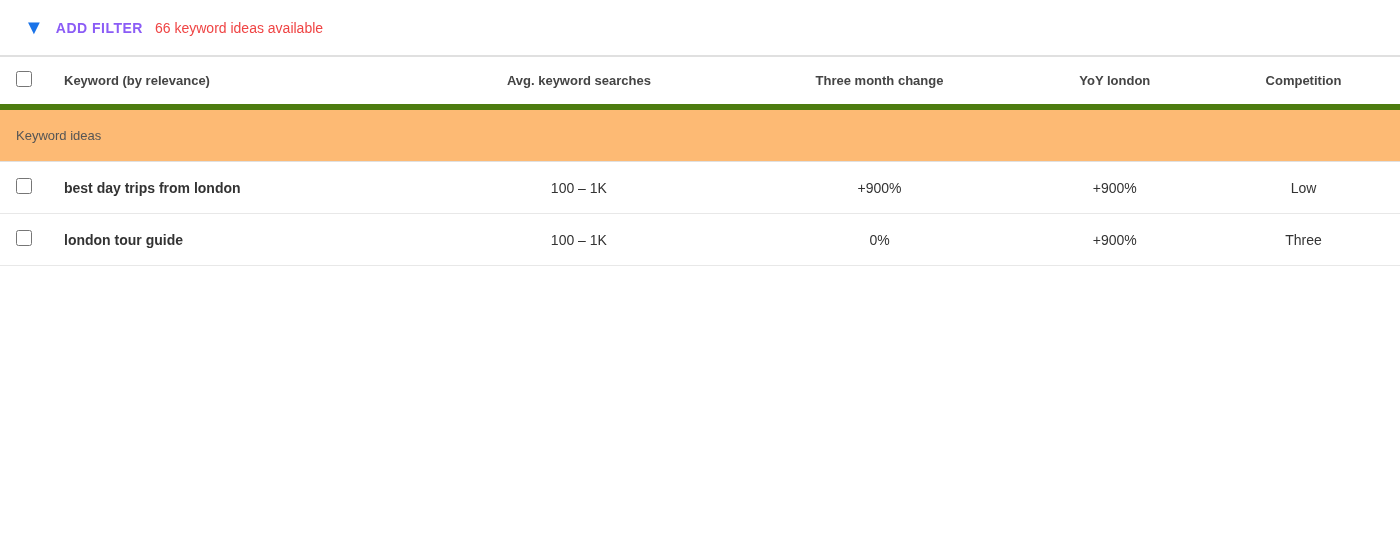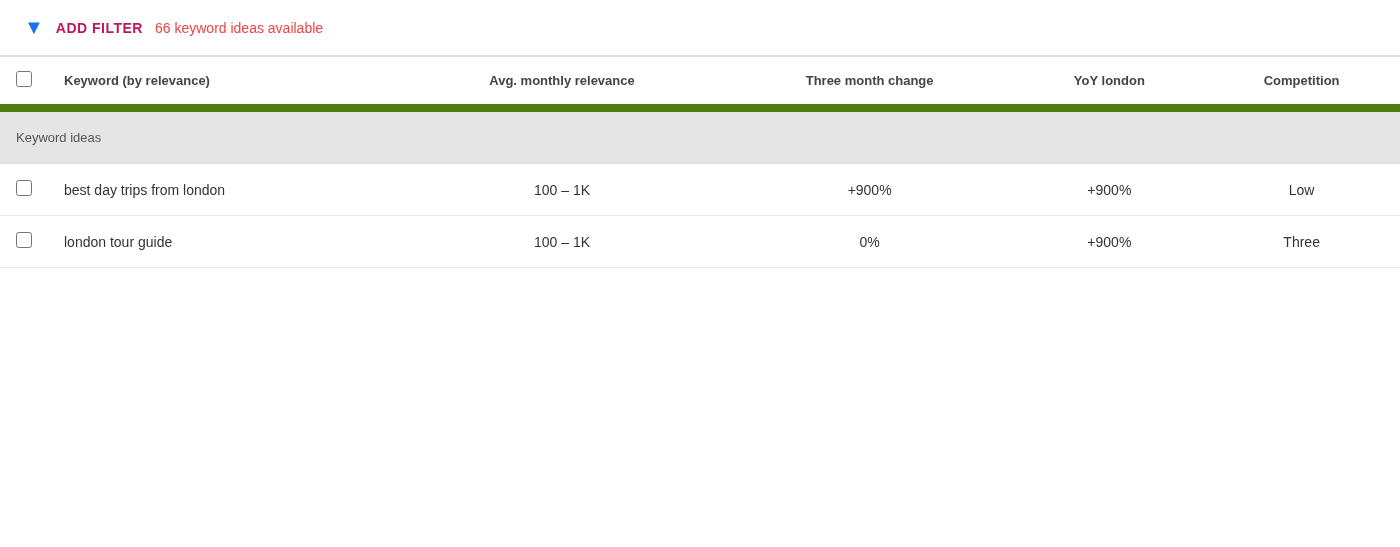--- a/index.html
+++ b/index.html
@@ -24,41 +24,41 @@
     }
 
     .filter-icon {
       color: #1a73e8;
       font-size: 20px;
     }
 
     .add-filter-label {
       font-weight: 700;
       font-size: 14px;
-      color: #be185d;
+      color: #8b5cf6;
       letter-spacing: 0.5px;
       text-transform: uppercase;
     }
 
     .keyword-count {
       color: #ef4444;
       font-size: 14px;
     }
 
     .table-container {
       width: 100%;
     }
 
     table {
       width: 100%;
       border-collapse: collapse;
     }
 
     thead tr {
-      border-bottom: 8px solid #4d7c0f;
+      border-bottom: 6px solid #4d7c0f;
       border-top: 1px solid #e0e0e0;
     }
 
     thead th {
       padding: 14px 16px;
       font-weight: 600;
       font-size: 13px;
       color: #444;
       text-align: center;
       vertical-align: middle;
@@ -68,21 +68,21 @@
     thead th.keyword-col {
       text-align: left;
     }
 
     .header-checkbox-cell {
       width: 48px;
       text-align: center;
     }
 
     .section-row td {
-      background: #e5e5e5;
+      background: #fdba74;
       padding: 18px 16px;
       font-size: 13px;
       color: #555;
       border-top: 1px solid #e0e0e0;
       border-bottom: 1px solid #e0e0e0;
     }
 
     tbody tr.data-row {
       border-bottom: 1px solid #e8e8e8;
     }
@@ -90,20 +90,21 @@
     tbody tr.data-row td {
       padding: 16px 16px;
       font-size: 14px;
       color: #333;
       text-align: center;
       vertical-align: middle;
     }
 
     tbody tr.data-row td.keyword-name-cell {
       text-align: left;
+      font-weight: bold;
     }
 
     .checkbox-cell {
       width: 48px;
       text-align: center;
     }
 
     input[type="checkbox"] {
       width: 16px;
       height: 16px;
@@ -128,21 +129,21 @@
   <table>
     <thead>
       <tr>
         <th class="header-checkbox-cell">
           <input type="checkbox" style="">
         </th>
         <th class="keyword-col">
           <span>Keyword (by relevance)</span>
         </th>
         <th>
-          <span>Avg. monthly relevance</span>
+          <span>Avg. keyword searches</span>
         </th>
         <th>
           <span>Three month change</span>
         </th>
         <th>
           <span>YoY london</span>
         </th>
         <th>
           <span>Competition</span>
         </th>

